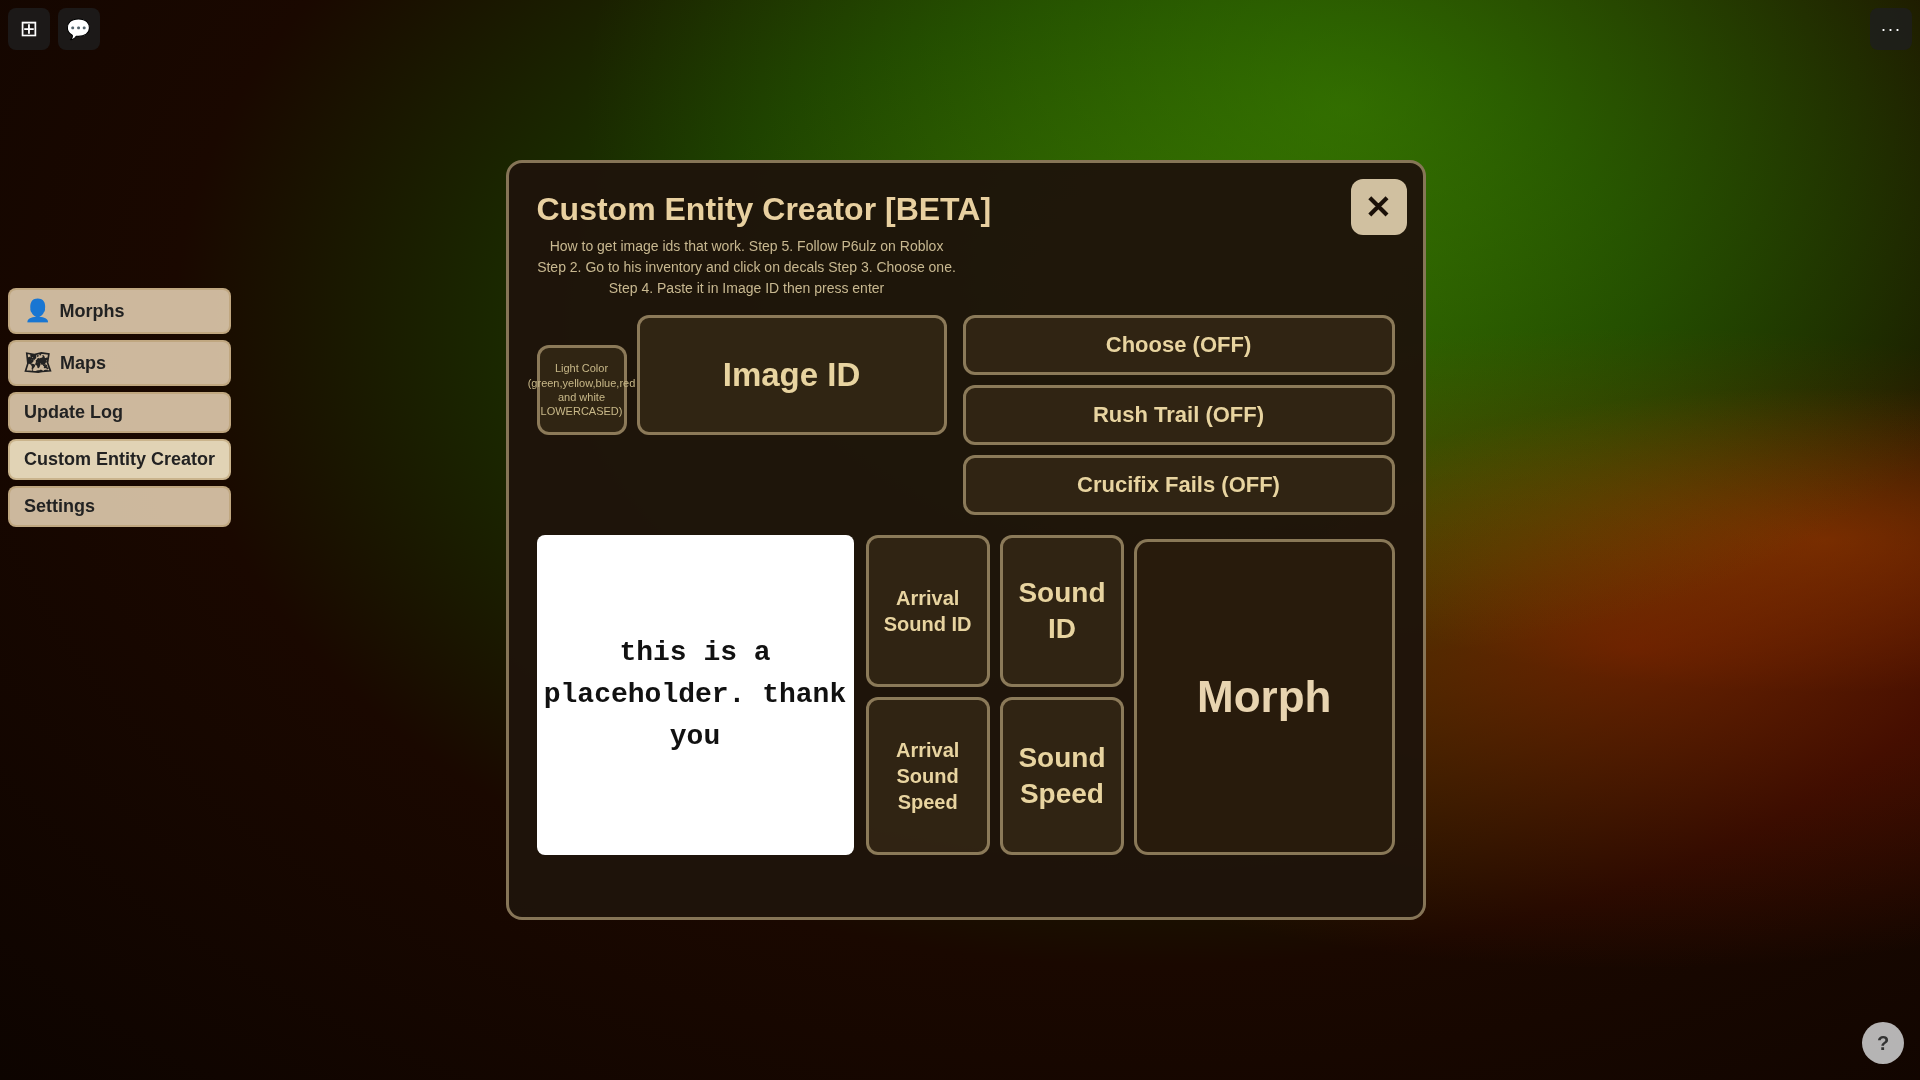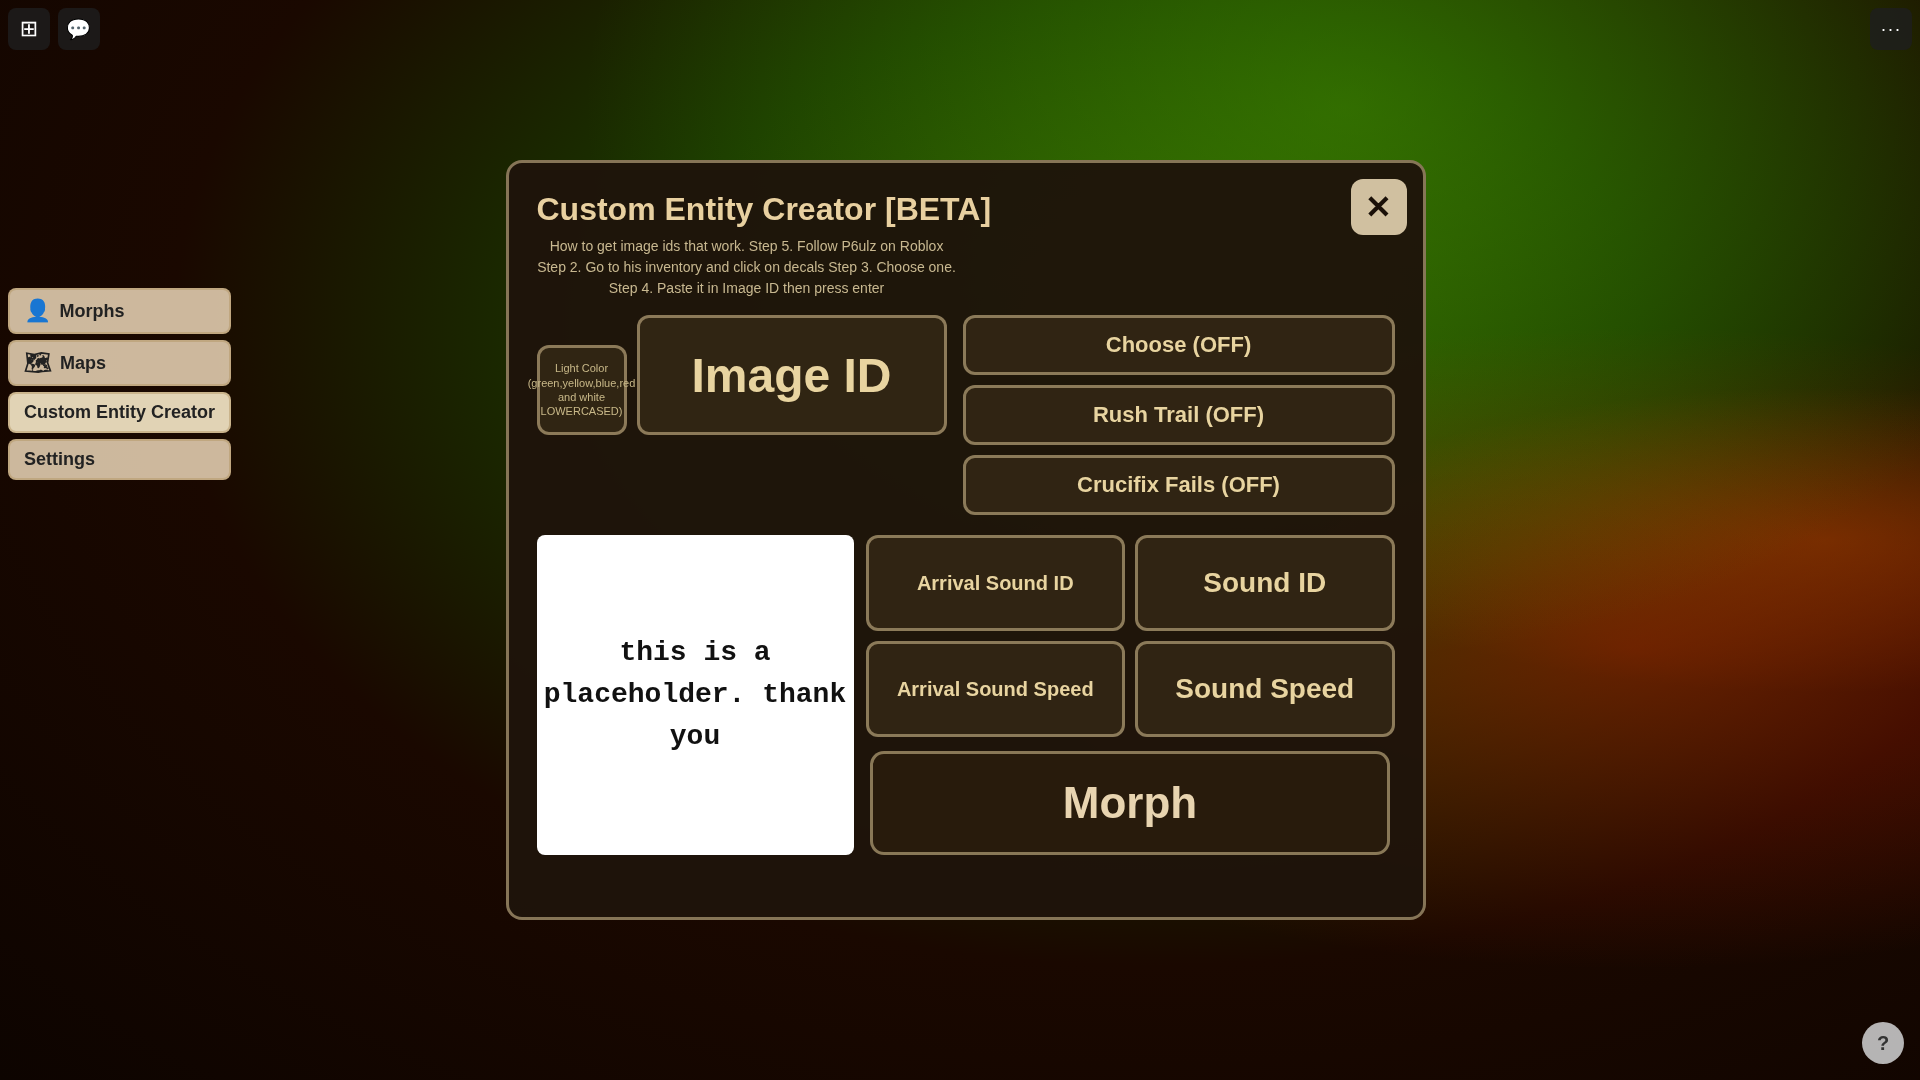--- a/index.html
+++ b/index.html
@@ -205,21 +205,21 @@
       width: 310px;
       height: 120px;
       display: flex;
       align-items: center;
       justify-content: center;
       cursor: pointer;
     }
 
     .image-id-btn span {
       color: #e8d4a0;
-      font-size: 48px;
+      font-size: 33px;
       font-weight: bold;
     }
 
     .light-color-box {
       background: rgba(50, 38, 20, 0.95);
       border: 3px solid rgba(180, 160, 120, 0.7);
       border-radius: 12px;
       width: 90px;
       height: 90px;
       display: flex;
@@ -331,21 +331,21 @@
     }
 
     .row-with-color {
       display: flex;
       gap: 10px;
       align-items: flex-end;
     }
 
     .sound-and-morph {
       display: flex;
-      flex-direction: column;
+      flex-direction: row;
       gap: 10px;
       flex: 1;
     }
   </style>
 </head>
 <body>
 
 <div class="bg-scene"></div>
 
 <div class="top-bar">
@@ -368,20 +368,23 @@
 </div>
 
 <div class="sidebar">
   <div class="sidebar-item">
     <span class="icon">👤</span>
     <span>Morphs</span>
   </div>
   <div class="sidebar-item">
     <span class="icon">🗺</span>
     <span>Maps</span>
+  </div>
+  <div class="sidebar-item">
+    <span>Update Log</span>
   </div>
   <div class="sidebar-item active">
     <span>Custom Entity Creator</span>
   </div>
   <div class="sidebar-item">
     <span>Settings</span>
   </div>
 </div>
 
 <div class="modal-overlay">

